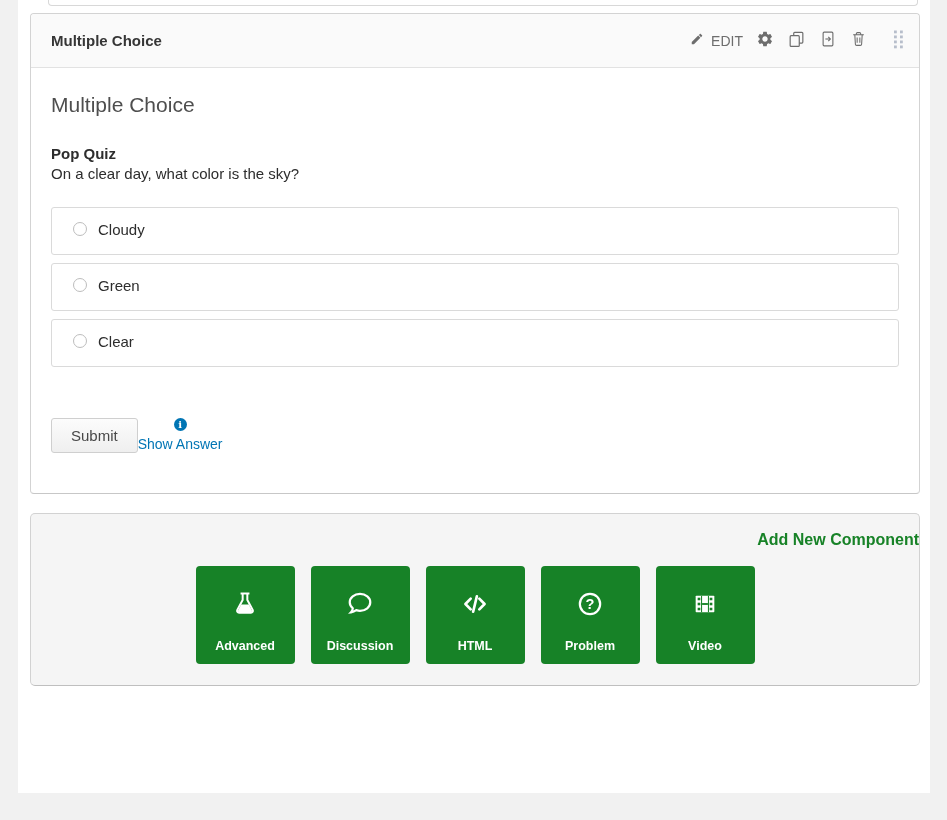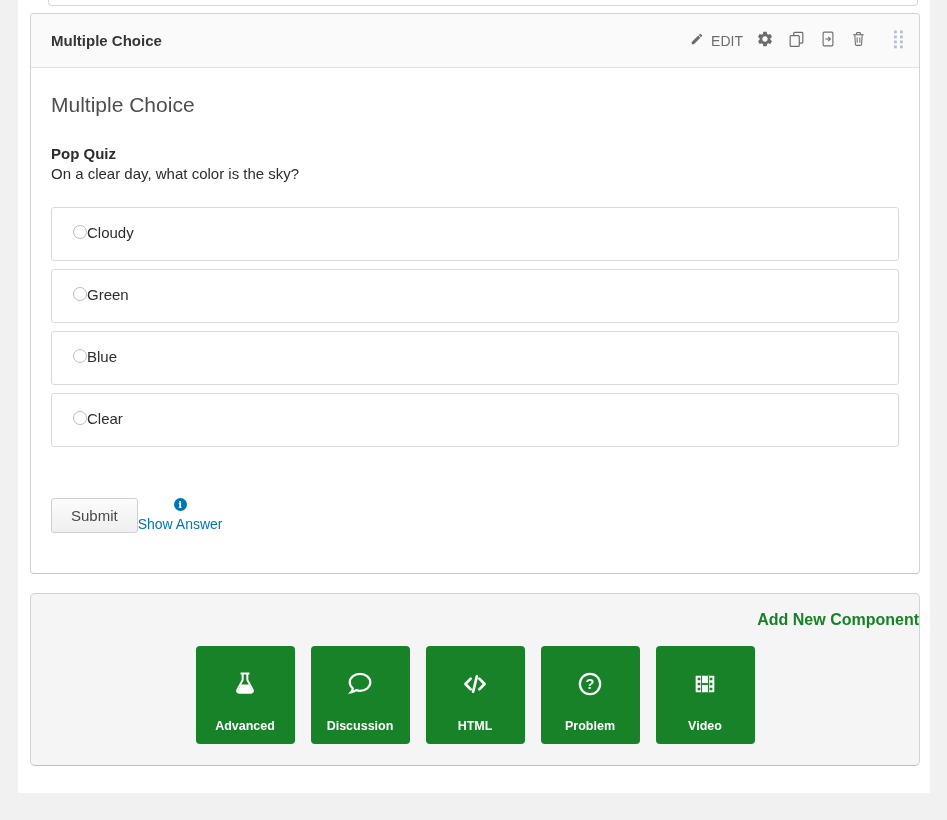--- a/index.html
+++ b/index.html
@@ -39,22 +39,22 @@
   }
   .drag-handle { margin-left: 10px; cursor: grab; background: none; border: none; padding: 2px; }
   
   .card-body { padding: 25px 20px 40px 20px; }
   .problem-heading { font-size: 21px; font-weight: 400; color: #4e4e4e; }
   .points-text { margin-top: 14px; font-size: 13px; color: #6b6b6b; }
   .question-label { margin-top: 28px; font-size: 15px; font-weight: 700; color: #2d2d2d; }
   .question-text { margin-top: 3px; font-size: 15px; color: #2d2d2d; }
   .choices { margin-top: 25px; }
   .choice-row {
-    display: flex; align-items: center; 
-    height: 54px; margin-bottom: 8px; padding: 0 14px 4px 21px;
+    display: flex; align-items: center; gap: 11px;
+    height: 48px; margin-bottom: 8px; padding: 0 14px 4px 21px;
     border: 1px solid #dadada; border-radius: 3px; background: #fff; cursor: pointer;
   }
   .choice-row input[type=radio] {
     appearance: none; -webkit-appearance: none;
     width: 14px; height: 14px; border: 1px solid #bdbdbd; border-radius: 50%;
     background: #fff; cursor: pointer; flex: 0 0 auto;
   }
   .choice-label { font-size: 15px; color: #2d2d2d; }
   .problem-actions {
     margin-top: 51px; display: flex; justify-content: flex-start; align-items: flex-start;
@@ -173,24 +173,20 @@
         <label class="choice-row">
           <input type="radio" name="sky" style="">
           <span class="choice-label">Cloudy</span>
         </label>
         <label class="choice-row">
           <input type="radio" name="sky" style="">
           <span class="choice-label">Green</span>
         </label>
         <label class="choice-row">
           <input type="radio" name="sky" style="">
-          <span class="choice-label">Blue</span>
-        </label>
-        <label class="choice-row">
-          <input type="radio" name="sky" style="">
           <span class="choice-label">Clear</span>
         </label>
       </div>
 
       <div class="problem-actions">
         <button class="submit-btn">Submit</button>
         <div class="show-answer-wrap">
           <span class="info-dot">i</span>
           <a class="show-answer-link">Show Answer</a>
         </div>

